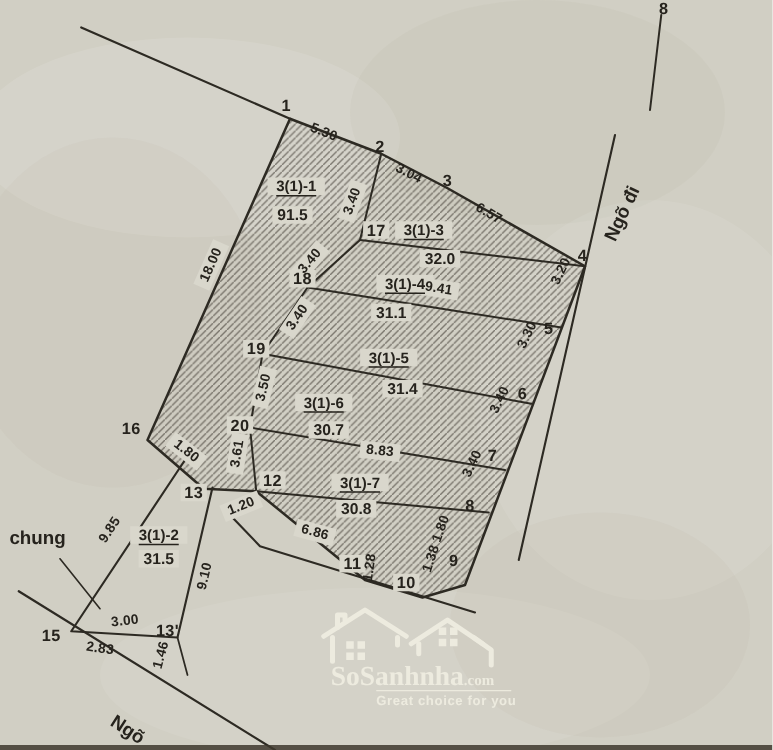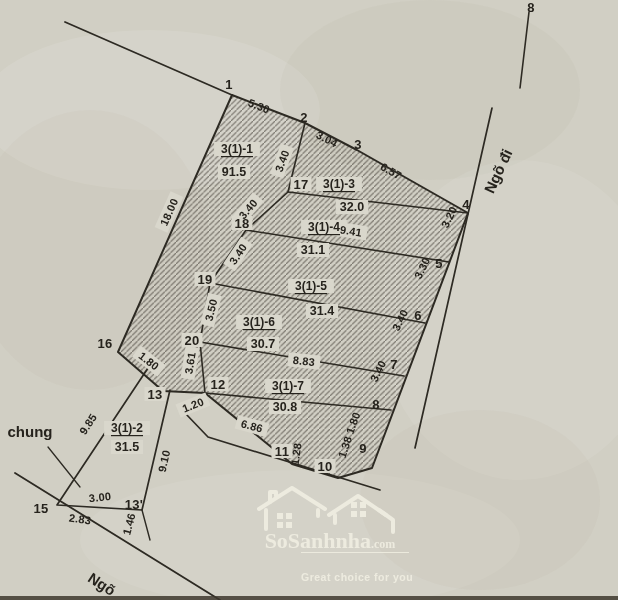--- a/index.html
+++ b/index.html
@@ -13,21 +13,21 @@
   .area{font-size:12.5px;font-weight:700;}
   .note{font-size:15px;font-weight:700;}
   
   .wm{position:absolute;left:12px;top:0;width:618px;height:572px;pointer-events:none;opacity:.88;}
   .wm-houses{position:absolute;left:243px;top:484px;}
   .wm-brand{position:absolute;left:238px;top:528px;width:160px;text-align:center;
             font-family:"Liberation Serif","DejaVu Serif",serif;font-weight:700;
             font-size:22px;color:#f1efe3;white-space:nowrap;}
   .wm-brand .tld{font-size:12px;font-weight:700;}
   .wm-tag{position:absolute;left:289px;top:552px;width:108px;text-align:center;
-          border-top:1.5px solid rgba(241,239,227,.95);padding-top:18px;
+          border-top:1.5px solid rgba(241,239,227,.95);padding-top:2px;
           font-size:10.5px;font-weight:700;color:#f1efe3;letter-spacing:.5px;white-space:nowrap;}
   .photo-edge{position:absolute;left:0;bottom:0;width:618px;height:4px;background:#3e382e;opacity:.85;}
 </style>
 </head>
 <body>
 
 <div id="stage">
   <div id="map"><svg width="618" height="600" viewBox="0 0 618 600">
         <defs>
           <pattern id="hatch" width="5.5" height="5.5" patternUnits="userSpaceOnUse">

